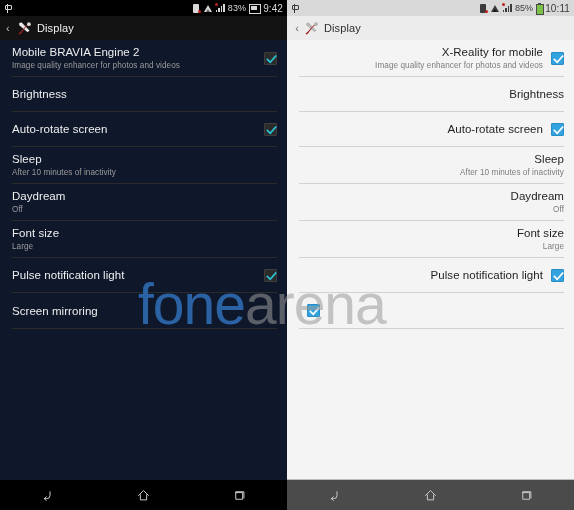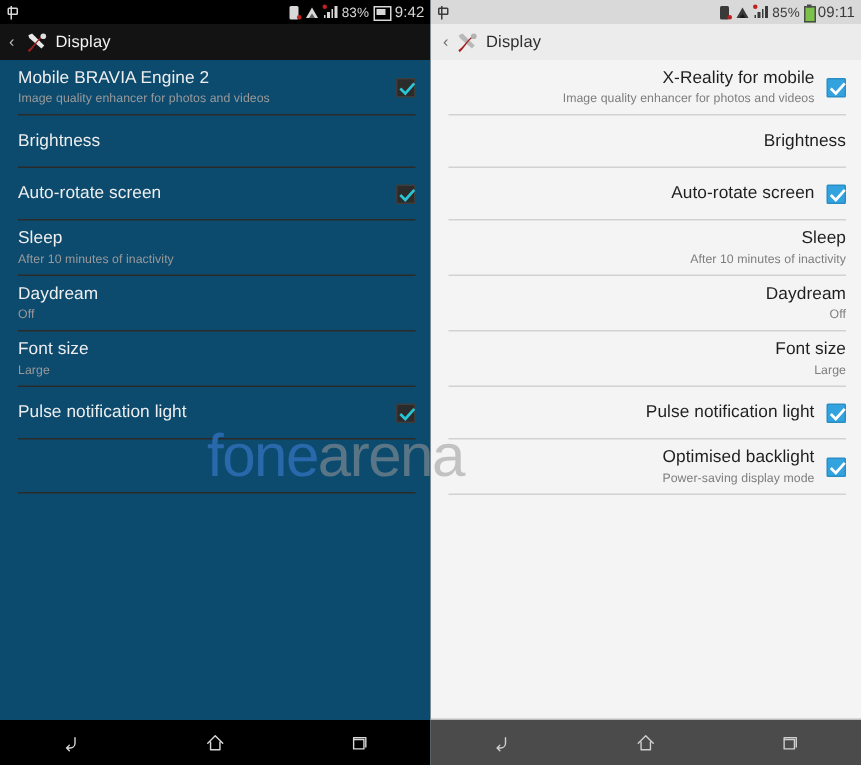--- a/index.html
+++ b/index.html
@@ -15,21 +15,21 @@
     display:flex;
   }
 
   .panel {
     position:relative;
     width:287px; height:510px;
     display:flex;
     flex-direction:column;
     overflow:hidden;
   }
-  .panel.dark  { background:#0c4a6e; }
+  .panel.dark  { background:#0f172a; }
   .panel.light { background:#f4f4f4;text-align:right; }
 
   
   .statusbar {
     height:16px;
     flex:0 0 16px;
     display:flex;
     align-items:center;
     padding:0 4px;
     font-size:9px;
@@ -220,21 +220,21 @@
   .light .navbtn svg { stroke:#cfcfcf; fill:none; }
 
   .navbar-topline { height:1px; }
   .light .navbar-topline { background:#bdbdbd; }
 
   
   #watermark {
     position:absolute;
     left:138px;
     top:276px;
-    font-size:40px;
+    font-size:57px;
     line-height:56px;
     letter-spacing:-1px;
     font-family:"Liberation Sans", sans-serif;
     font-weight:400;
     pointer-events:none;
     z-index:6;
     white-space:nowrap;
   }
   #watermark .wm-a { color:#2e6db4; opacity:0.88; }
   #watermark .wm-b { color:#9a9a9a; opacity:0.55; }
@@ -332,20 +332,21 @@
           </div>
           <div class="cbox">
             <svg viewBox="0 0 11 11" width="11" height="11">
               <path d="M1.5 5.6 L4.2 8.3 L9.6 2.2" fill="none" stroke="#29c5d6" stroke-width="1.8" stroke-linecap="square"></path>
             </svg>
           </div>
         </div>
         <div class="divider"></div>
         <div class="row with-sub">
           <div class="row-text">
+            <div class="row-title">Screen mirroring</div>
           </div>
         </div>
         <div class="divider"></div>
       </div>
       <div class="navbar">
         <div class="navbtn">
           <span>
             <svg viewBox="0 0 24 24" width="15" height="15">
               <path d="M16 6 L16 12 A5 5 0 0 1 11 17 L7 17 M10 14 L7 17 L10 20" stroke-width="1.5" stroke-linecap="round" stroke-linejoin="round" fill="none"></path>
             </svg>
@@ -378,21 +379,21 @@
             <i></i>
           </span>
           <span class="sb-icon ic-sig">
             <b></b>
             <b></b>
             <b></b>
             <b></b>
           </span>
           <span>85%</span>
           <span class="sb-icon ic-batt-v"></span>
-          <span class="sb-clock">09:11</span>
+          <span class="sb-clock">10:11</span>
         </div>
       </div>
       <div class="actionbar">
         <span class="back-chev">‹</span>
         <span>
           <svg viewBox="0 0 24 24" class="wrench-icon">
             <path d="M3 4 L7 2 L20 15 L17 18 L4 7 Z" fill="#b9b9b9"></path>
             <path d="M21 3 L17 7 L13.5 10.5 L7 19 L4 22 L2.5 20 L6 17 L13 9 L17 5 Z" fill="#a32020"></path>
             <circle cx="19" cy="5" r="3" fill="#b2b2b2"></circle>
           </svg>
@@ -455,24 +456,20 @@
             <div class="row-title">Pulse notification light</div>
           </div>
           <div class="cbox">
             <svg viewBox="0 0 11 11" width="11" height="11">
               <path d="M1.5 5.6 L4.2 8.3 L9.6 2.2" fill="none" stroke="#ffffff" stroke-width="1.8" stroke-linecap="square"></path>
             </svg>
           </div>
         </div>
         <div class="divider"></div>
         <div class="row with-sub">
-          <div class="row-text">
-            <div class="row-title">Optimised backlight</div>
-            <div class="row-sub">Power-saving display mode</div>
-          </div>
           <div class="cbox">
             <svg viewBox="0 0 11 11" width="11" height="11">
               <path d="M1.5 5.6 L4.2 8.3 L9.6 2.2" fill="none" stroke="#ffffff" stroke-width="1.8" stroke-linecap="square"></path>
             </svg>
           </div>
         </div>
         <div class="divider"></div>
       </div>
       <div class="navbar-topline"></div>
       <div class="navbar">

